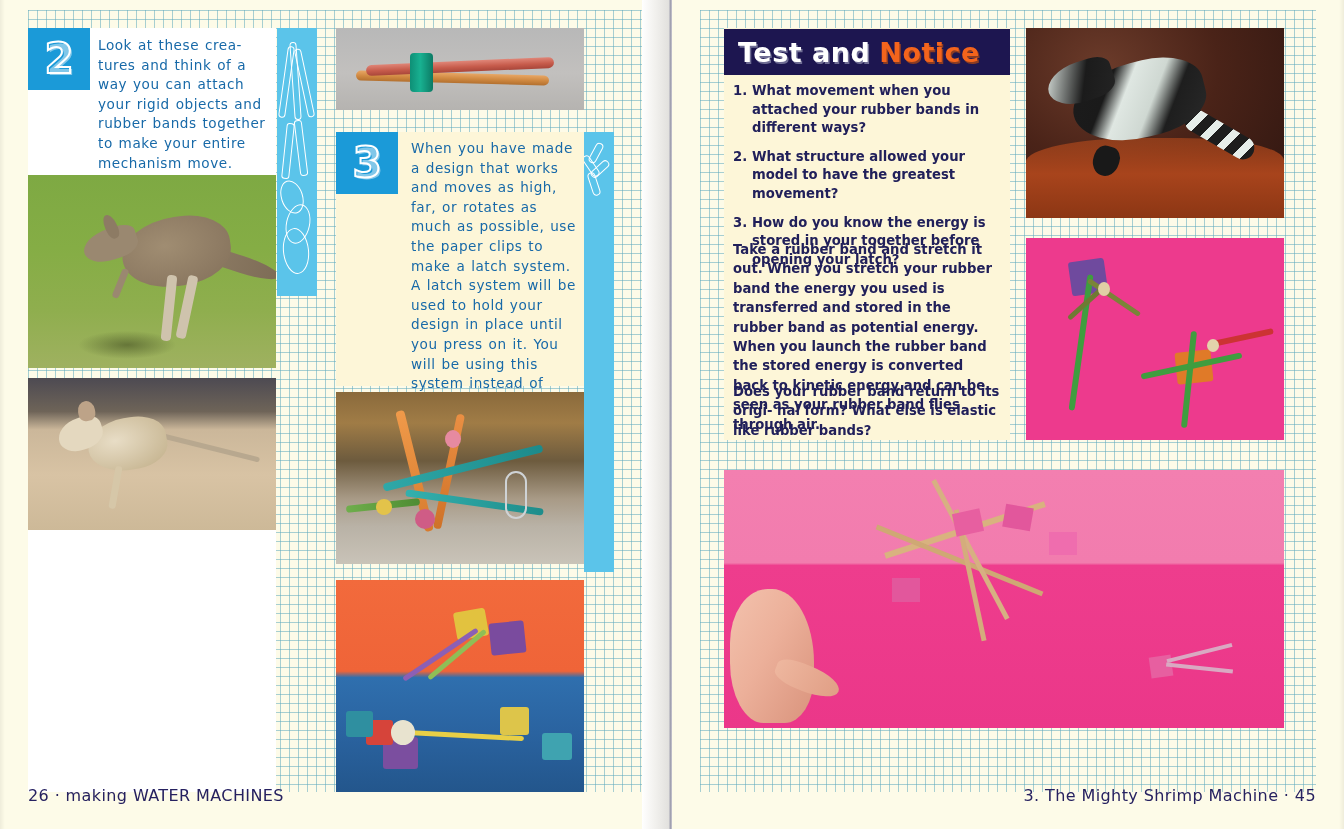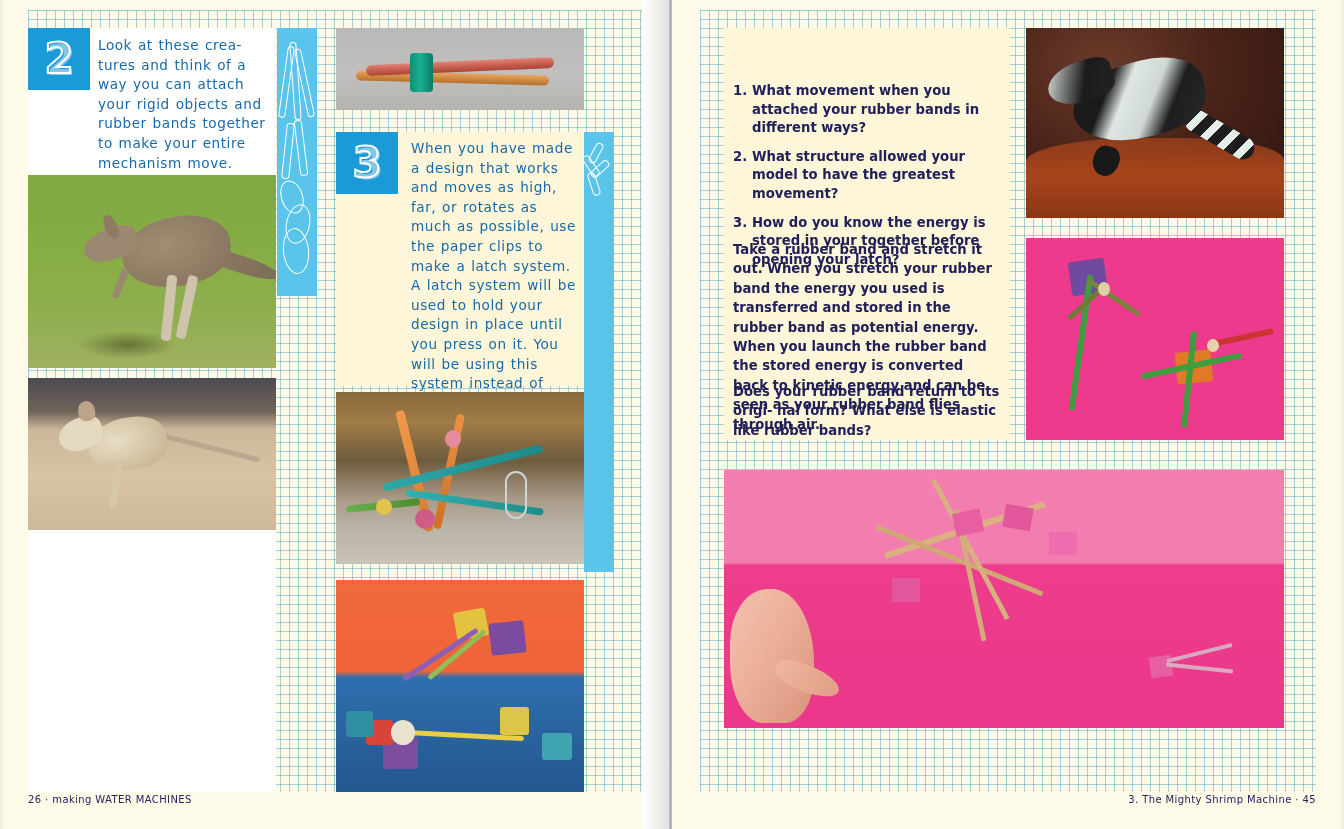--- a/index.html
+++ b/index.html
@@ -328,21 +328,21 @@
     border: 1.6px solid #ffffff;
     border-radius: 40px;
     background: transparent;
   }
 
   
   .footer {
     position: absolute;
     bottom: 24px;
     color: #262160;
-    font-size: 10px;
+    font-size: 16px;
     letter-spacing: 0.4px;
     font-family: "DejaVu Sans", sans-serif;
   }
   #footer-left  { left: 28px;  text-align: left; }
   #footer-right { right: 28px; text-align: right; }
 
   
   #edge-left-shadow {
     position: absolute; left: 0; top: 0; width: 5px; height: 829px;
     background: linear-gradient(to right, rgba(0,0,0,0.06), transparent);
@@ -448,20 +448,24 @@
     <span>26 · making WATER MACHINES</span>
   </div>
 
   <div id="gutter"></div>
 
   <div class="page page-right"></div>
   <div class="grid-fill" id="grid-right"></div>
 
   <div class="block cream-box" style="left:724px; top:28px; width:286px; height:412px;"></div>
 
+  <div id="head-band">
+    <span class="head-word head-white">Test and</span>
+    <span class="head-word head-orange">Notice</span>
+  </div>
 
   <div id="qlist">
     <div class="qitem">
       <div class="qnum">1.</div>
       <div class="qtxt">What movement when you attached your rubber bands in different ways?</div>
     </div>
     <div class="qitem">
       <div class="qnum">2.</div>
       <div class="qtxt">What structure allowed your model to have the greatest movement?</div>
     </div>

